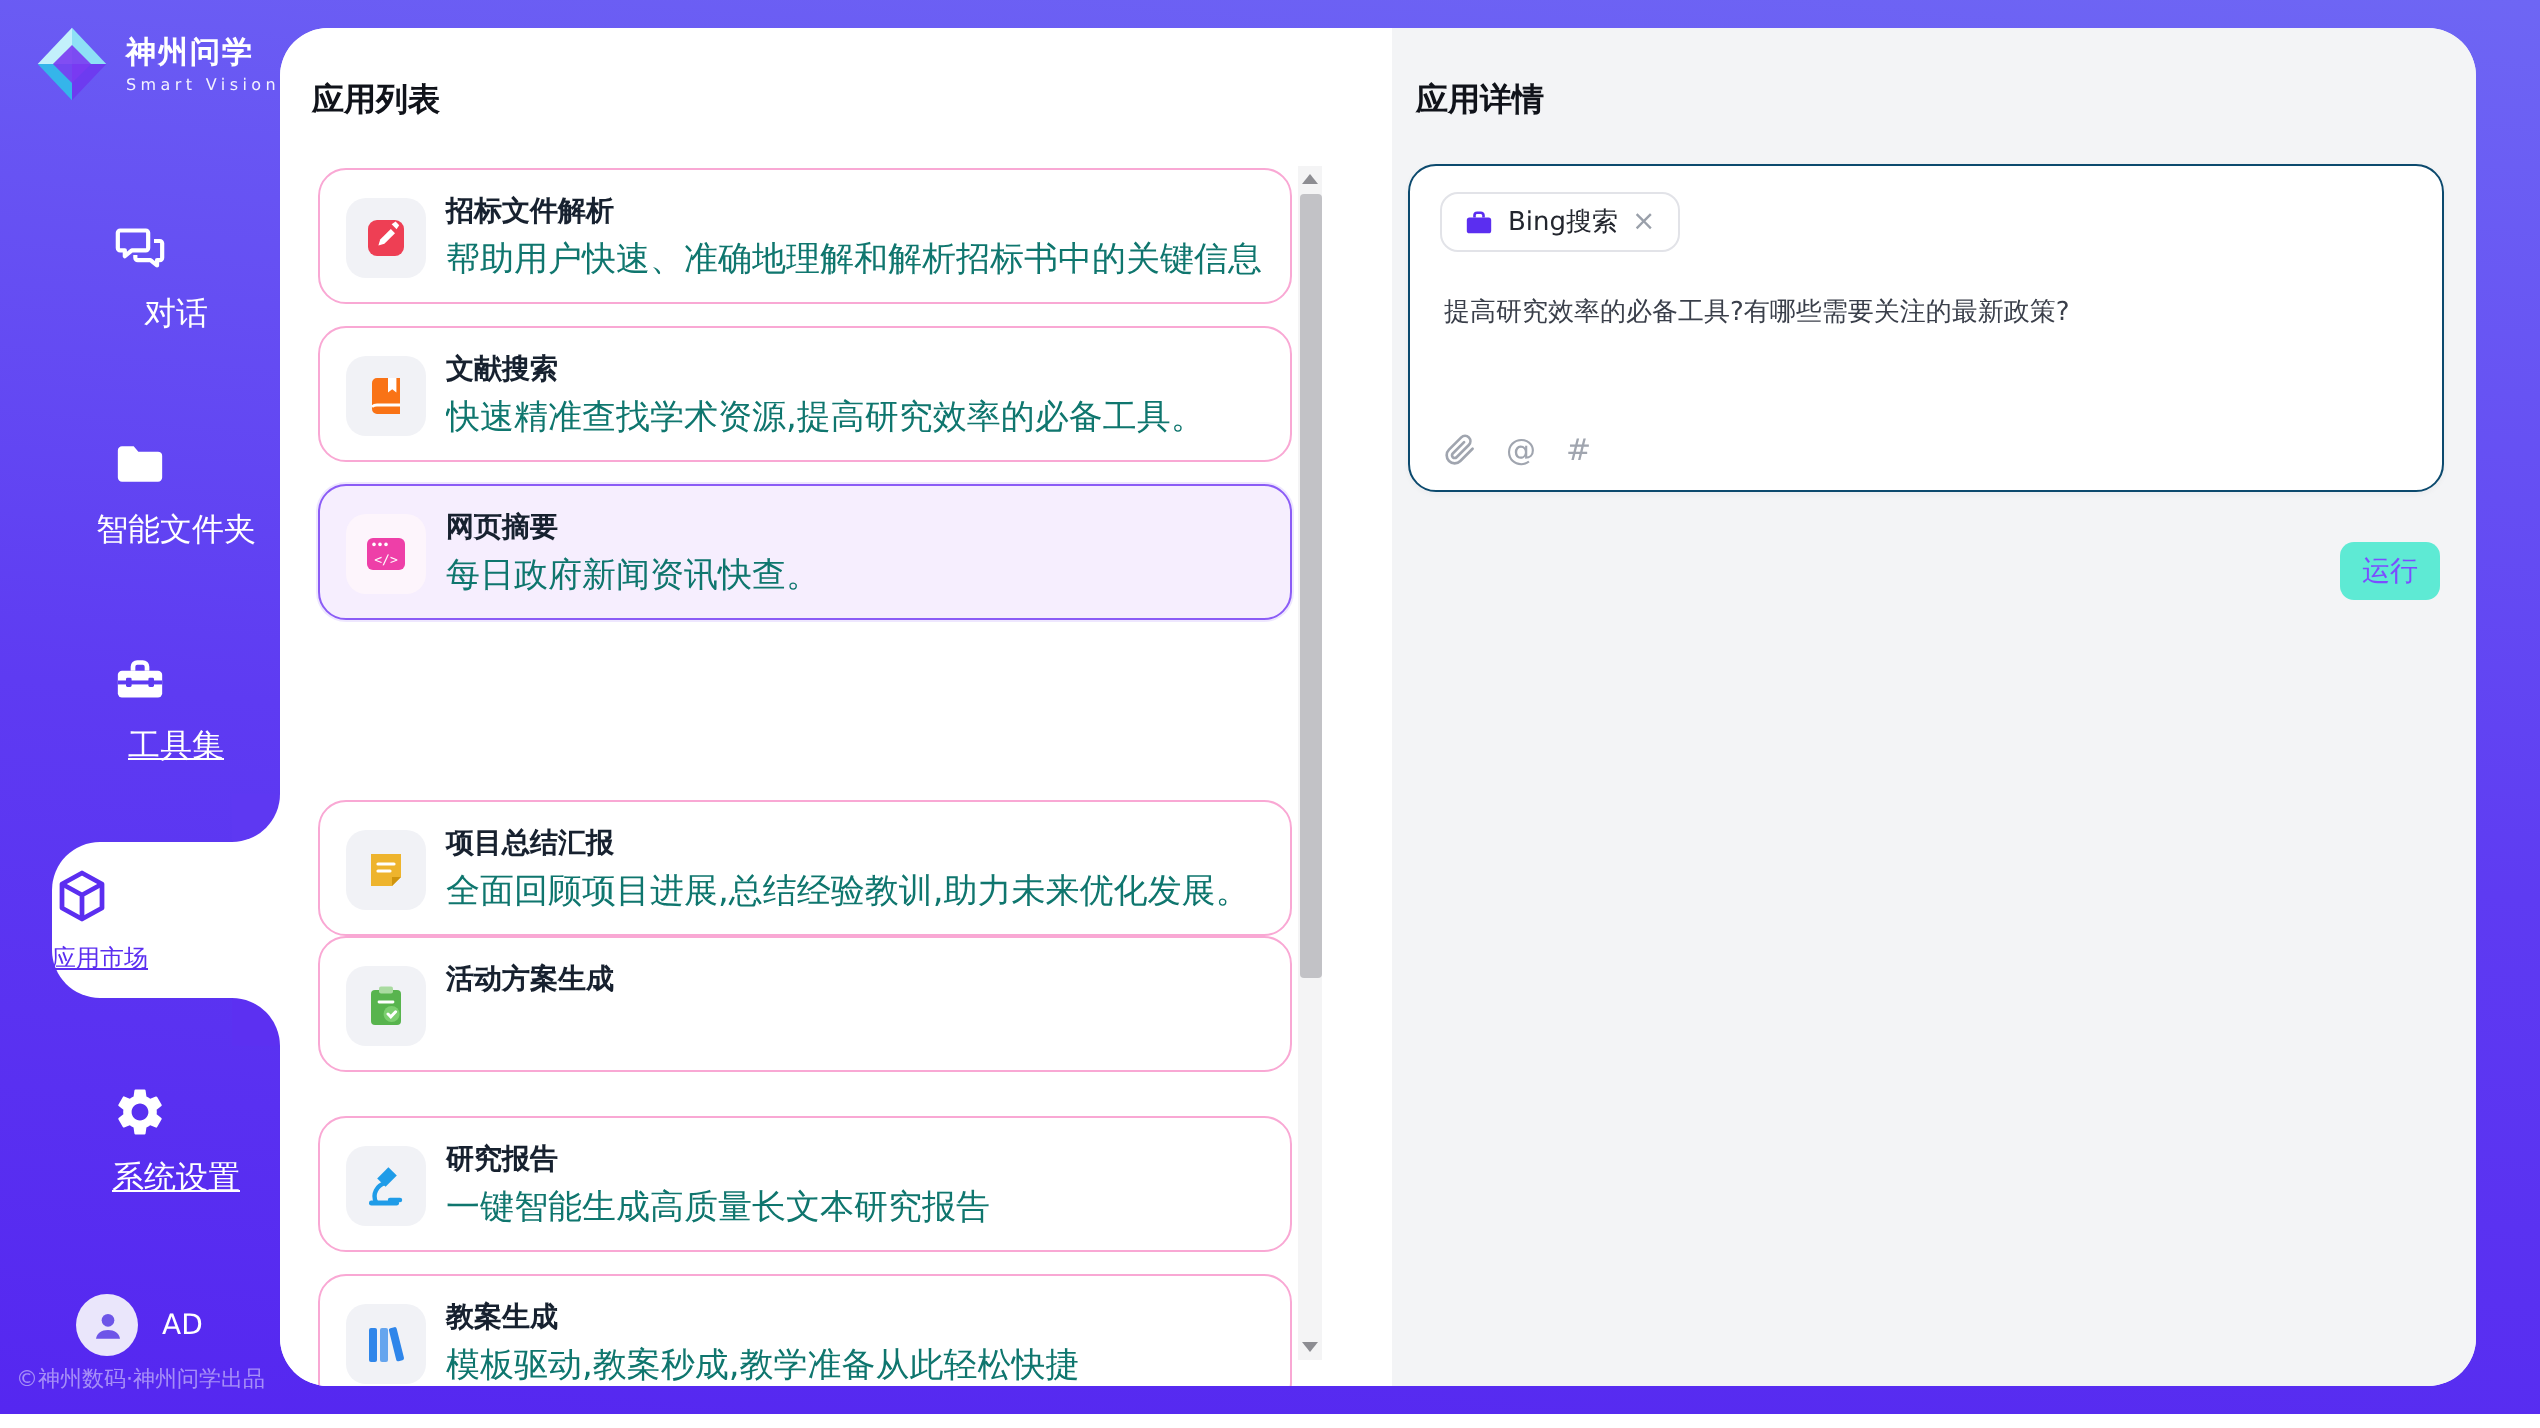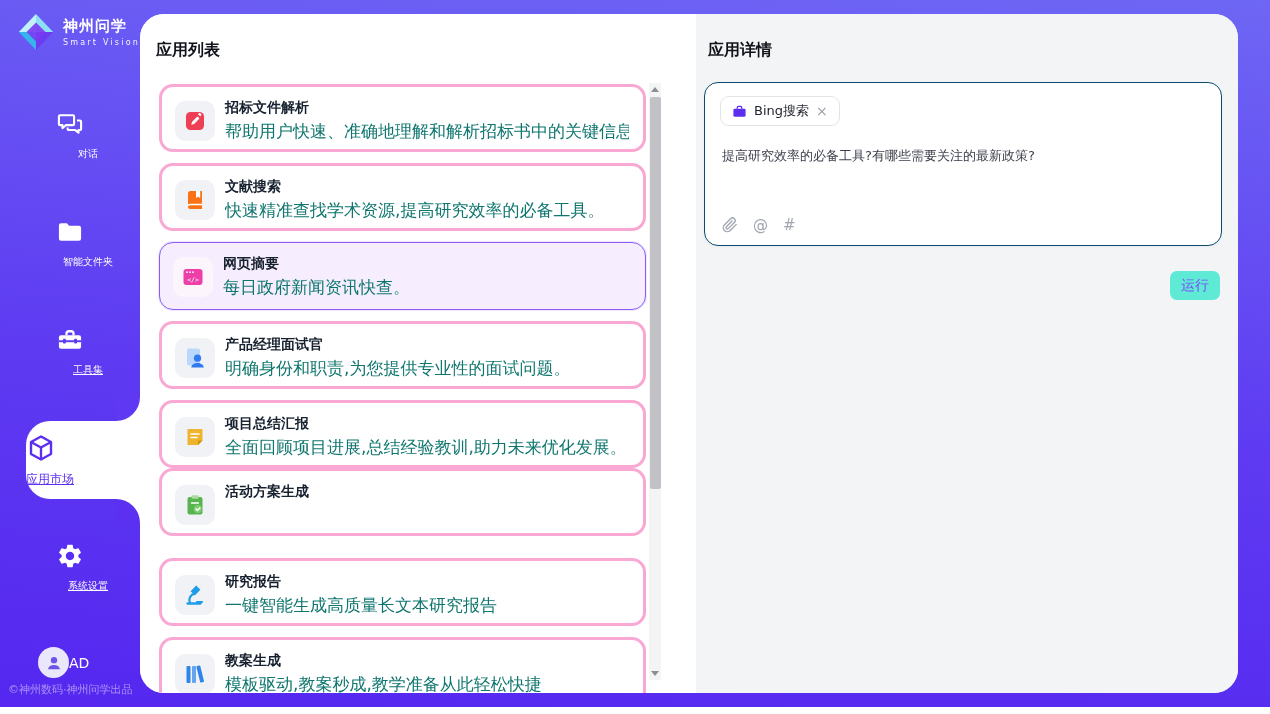--- a/index.html
+++ b/index.html
@@ -10,45 +10,45 @@
   .frame { position:absolute; left:0; top:0; width:1270px; height:707px;
            background:linear-gradient(185deg,#6e66f4 0%, #5e3bf2 55%, #5527f0 100%); }
 
   
   .sidebar { position:absolute; left:0; top:0; width:140px; height:707px; }
   .logo { position:absolute; left:16px; top:12px; display:flex; align-items:center; gap:7px; }
   .logo-text .cn { color:#fff; font-size:15px; font-weight:700; letter-spacing:1px; }
   .logo-text .en { color:rgba(255,255,255,.92); font-size:8px; letter-spacing:2.2px; margin-top:2px; }
   .nav-item { position:absolute; left:0; width:140px; text-align:center; cursor:pointer; }
   .nav-item .nicon { display:inline-block; height:28px; }
-  .nav-item .nlabel { display:block; margin-top:5px; font-size:10px; color:#fff;padding-left:36px; }
+  .nav-item .nlabel { display:block; margin-top:5px; font-size:16px; color:#fff;padding-left:36px; }
   .nav-item .nlabel.u { text-decoration:underline; }
   .nav-chat { top:110px; } .nav-folder { top:218px; } .nav-toolbox { top:326px; } .nav-gear { top:542px; }
   .active-blob { position:absolute; left:26px; right:0; top:421px; height:78px; background:#fff;
                  border-radius:24px 0 0 24px; }
   .blob-curve { position:absolute; right:0; width:24px; height:24px; background:#fff; }
   .blob-curve.t { top:-24px; } .blob-curve.b { bottom:-24px; }
   .blob-curve.t::before { content:''; position:absolute; inset:0; background:#5e38f2; border-bottom-right-radius:24px; }
   .blob-curve.b::before { content:''; position:absolute; inset:0; background:#5c30f1; border-top-right-radius:24px; }
   .nav-active { position:absolute; left:0; top:12px; width:114px; text-align:left; cursor:pointer; }
   .nav-active .nlabel { display:block; margin-top:4px; font-size:12px; color:#5b2ef0; text-decoration:underline; }
-  .user-row { position:absolute; left:38px; top:647px; display:flex; align-items:center; gap:0; cursor:pointer; }
+  .user-row { position:absolute; left:38px; top:647px; display:flex; align-items:center; gap:12px; cursor:pointer; }
   .avatar { width:31px; height:31px; border-radius:50%; background:#eae6fb; display:flex; align-items:center; justify-content:center; }
   .user-name { color:#fff; font-size:14px; }
   .copyright { position:absolute; left:8px; top:682px; font-size:11px; color:rgba(255,255,255,.48); white-space:nowrap; }
 
   
   .content { position:absolute; left:140px; top:14px; width:1098px; height:679px;
              background:#f3f4f6; border-radius:24px; overflow:hidden; }
 
   
   .list-panel { position:absolute; left:0; top:0; bottom:0; width:556px; background:#fff; }
   .panel-title { position:absolute; left:16px; top:26px; font-size:16px; font-weight:700; color:#10131a; }
   .app-item { position:absolute; left:19px; width:487px; height:68px; background:#fff;
-              border:3px solid #f9a8d4; border-radius:14px; cursor:pointer; }
+              border:1px solid #f9a8d4; border-radius:14px; cursor:pointer; }
   .app-item.selected { border:1px solid #8b5cf6; background:#f6eefe; box-shadow:0 0 0 1px rgba(139,92,246,.15); }
   .app-icon-box { position:absolute; left:13px; top:14px; width:40px; height:40px; border-radius:10px;
                   background:#f1f2f6; display:flex; align-items:center; justify-content:center; }
   .app-item.selected .app-icon-box { background:#fdf5fc; }
   .app-name { position:absolute; left:63px; top:12px; font-size:14px; font-weight:700; color:#17212f; }
   .app-desc { position:absolute; left:63px; top:33px; right:14px; font-size:17px; color:#0f766e;
               white-space:nowrap; overflow:hidden; }
 
   
   .scrollbar { position:absolute; right:35px; top:69px; bottom:13px; width:12px; background:#f4f4f5; }
@@ -199,31 +199,20 @@
               <circle cx="6" cy="7.2" r="0.9" fill="#fff"></circle>
               <circle cx="9" cy="7.2" r="0.9" fill="#fff"></circle>
               <circle cx="12" cy="7.2" r="0.9" fill="#fff"></circle>
               <text x="12" y="16.8" font-size="6.5" fill="#fff" text-anchor="middle" font-family="DejaVu Sans Mono, monospace">&lt;/&gt;</text>
             </svg>
         </span>
         <div class="app-name">网页摘要</div>
         <div class="app-desc">每日政府新闻资讯快查。</div>
       </div>
 
-      <div class="app-item" style="top:307px">
-        <span class="app-icon-box" style="color: rgb(47, 122, 240);">
-          <svg width="24" height="24" viewBox="0 0 24 24">
-              <rect x="4" y="2.5" width="13" height="17" rx="2" fill="#b9d6fb"></rect>
-              <circle cx="14.5" cy="12.2" r="3.6" fill="currentColor"></circle>
-              <path d="M8.2 21.5c.4-3 3-4.6 6.3-4.6s5.9 1.6 6.3 4.6z" fill="currentColor"></path>
-            </svg>
-        </span>
-        <div class="app-name">产品经理面试官</div>
-        <div class="app-desc">明确身份和职责,为您提供专业性的面试问题。</div>
-      </div>
 
       <div class="app-item" style="top:386px">
         <span class="app-icon-box" style="color: rgb(238, 180, 45);">
           <svg width="24" height="24" viewBox="0 0 24 24">
               <path d="M4.5 4h15v11.5L15 20H4.5z" fill="currentColor"></path>
               <path d="M15 20v-4.5h4.5z" fill="#cf940e"></path>
               <path d="M8 9h8M8 12.5h6" stroke="#fff" stroke-width="1.6" stroke-linecap="round"></path>
             </svg>
         </span>
         <div class="app-name">项目总结汇报</div>

